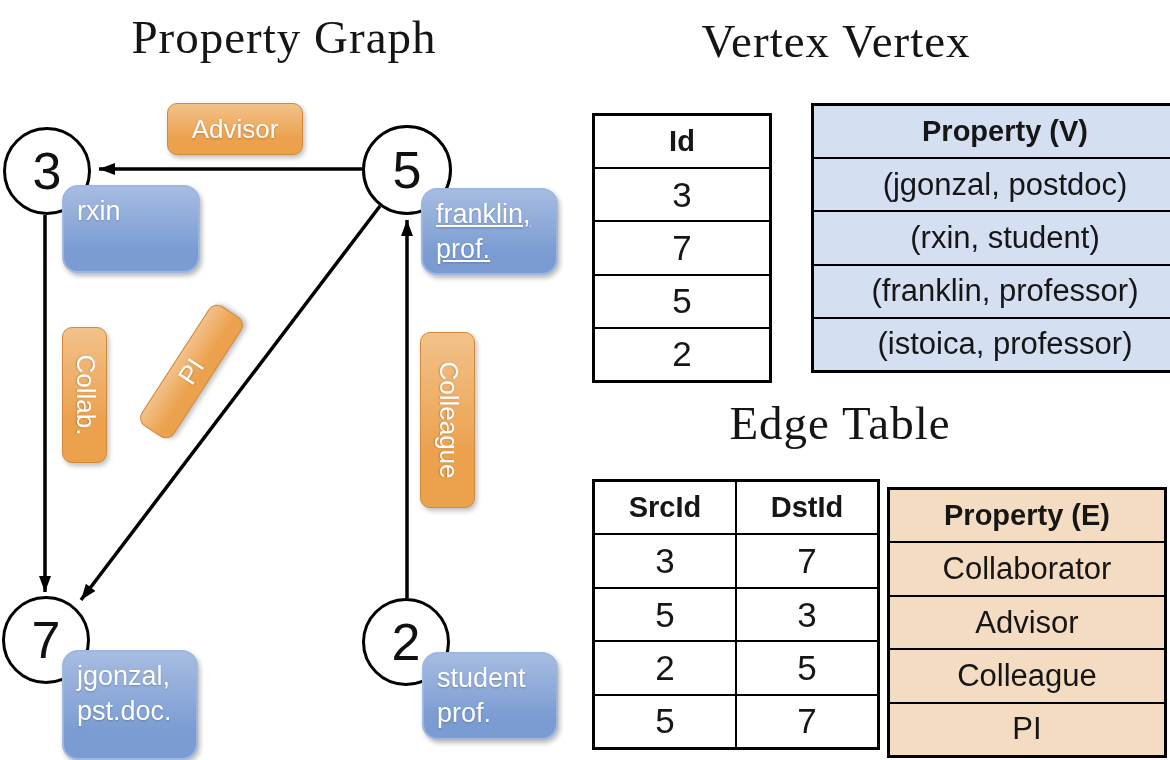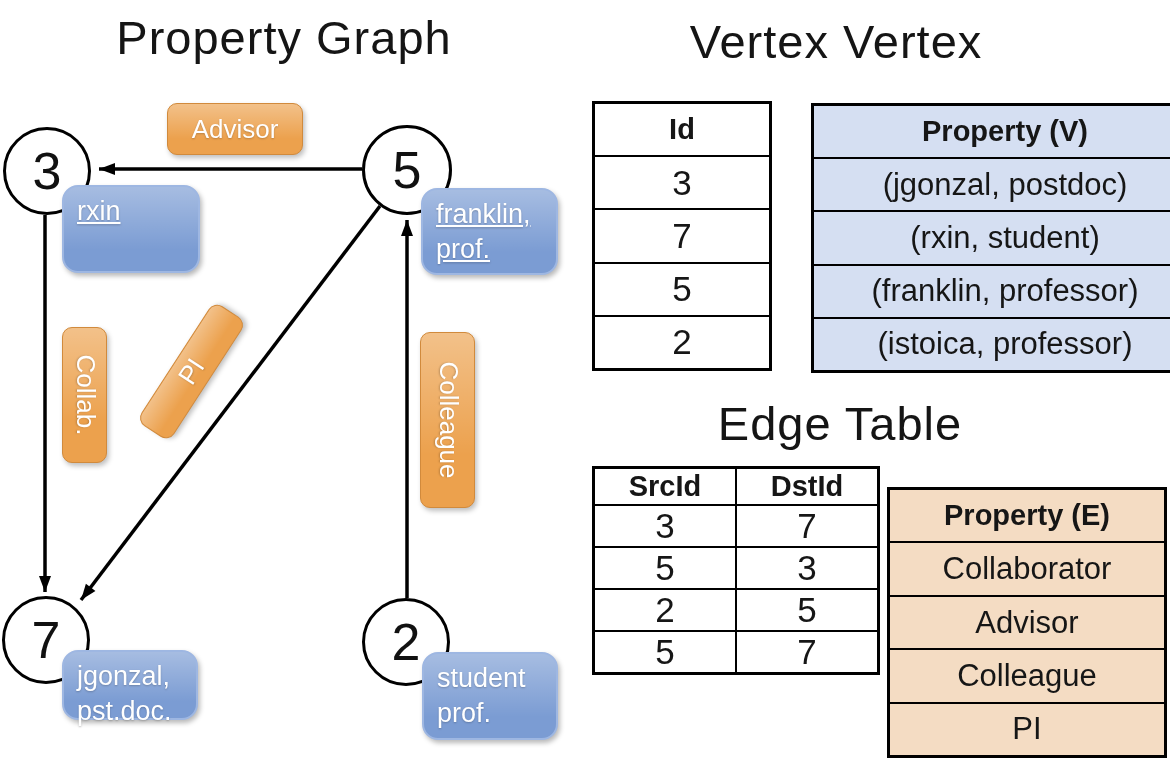--- a/index.html
+++ b/index.html
@@ -8,21 +8,21 @@
     --vertex-property-fill:#D5DFF2;
     --edge-property-fill:#F4DCC3;
   }
   html,body{margin:0;padding:0;background:#fff;}
   .canvas{
     position:relative;width:1170px;height:760px;background:#fff;overflow:hidden;
     font-family:"Liberation Sans",sans-serif;color:#111;
   }
   .title{
     position:absolute;margin:0;font-weight:300;font-size:47px;color:#151515;
-    transform:translateX(-50%);white-space:nowrap;letter-spacing:1px;line-height:1;
+    transform:translateX(-50%);white-space:nowrap;letter-spacing:1px;line-height:1;font-family:Liberation Serif, serif;
   }
   
   .edges{position:absolute;left:0;top:0;width:585px;height:760px;}
   .gnode{
     position:absolute;box-sizing:border-box;background:#fff;border:3.5px solid #000;
     border-radius:50%;display:flex;align-items:center;justify-content:center;
     font-size:52px;font-weight:300;color:#111;
   }
   .bluebox{
     position:absolute;box-sizing:border-box;border-radius:16px;
@@ -90,28 +90,28 @@
   <div class="gnode" style="left:362px;top:125px;width:90px;height:90px;">
     <span>5</span>
   </div>
   <div class="gnode" style="left:2px;top:596px;width:88px;height:88px;">
     <span>7</span>
   </div>
   <div class="gnode" style="left:362px;top:598px;width:88px;height:88px;">
     <span>2</span>
   </div>
 
-  <div class="bluebox" style="left:62px;top:185px;width:138px;height:88px;text-decoration:underline;">
+  <div class="bluebox" style="left:62px;top:185px;width:138px;height:88px;">
     <span>rxin</span>
   </div>
   <div class="bluebox" style="left:421px;top:188px;width:137px;height:87px;text-decoration:underline;">
     <span>franklin,</span>
     <span>prof.</span>
   </div>
-  <div class="bluebox" style="left:62px;top:650px;width:136px;height:70px;">
+  <div class="bluebox" style="left:62px;top:650px;width:136px;height:110px;">
     <span>jgonzal,</span>
     <span>pst.doc.</span>
   </div>
   <div class="bluebox" style="left:422px;top:652px;width:136px;height:88px;">
     <span>student</span>
     <span>prof.</span>
   </div>
 
   <div class="elabel" style="left:167px;top:103px;width:136px;height:52px;">
     <span>Advisor</span>
@@ -121,21 +121,21 @@
   </div>
   <div class="elabel pi" style="left:120px;top:352px;width:143px;height:39px;">
     <span>PI</span>
   </div>
   <div class="elabel" style="left:420px;top:332px;width:55px;height:176px;">
     <span class="vtext">Colleague</span>
   </div>
 
   <h1 class="title" style="left:836px;top:18px;">Vertex Vertex</h1>
 
-  <div class="tbox" style="left:592px;top:101px;width:180px;height:270px;">
+  <div class="tbox" style="left:592px;top:113px;width:180px;height:270px;">
     <div class="trow">
       <div class="tcell hdr">Id</div>
     </div>
     <div class="trow">
         <div class="tcell num">3</div>
       </div>
     <div class="trow">
         <div class="tcell num">7</div>
       </div>
     <div class="trow">
@@ -159,21 +159,21 @@
     <div class="trow">
         <div class="tcell">(franklin, professor)</div>
       </div>
     <div class="trow">
         <div class="tcell">(istoica, professor)</div>
       </div>
   </div>
 
   <h1 class="title" style="left:840px;top:400px;">Edge Table</h1>
 
-  <div class="tbox" style="left:592px;top:466px;width:288px;height:209px;">
+  <div class="tbox" style="left:592px;top:479px;width:288px;height:271px;">
     <div class="trow">
       <div class="tcell hdr">SrcId</div>
       <div class="tcell hdr split">DstId</div>
     </div>
     <div class="trow">
       <div class="tcell num">3</div>
       <div class="tcell num split">7</div>
     </div>
     <div class="trow">
       <div class="tcell num">5</div>

